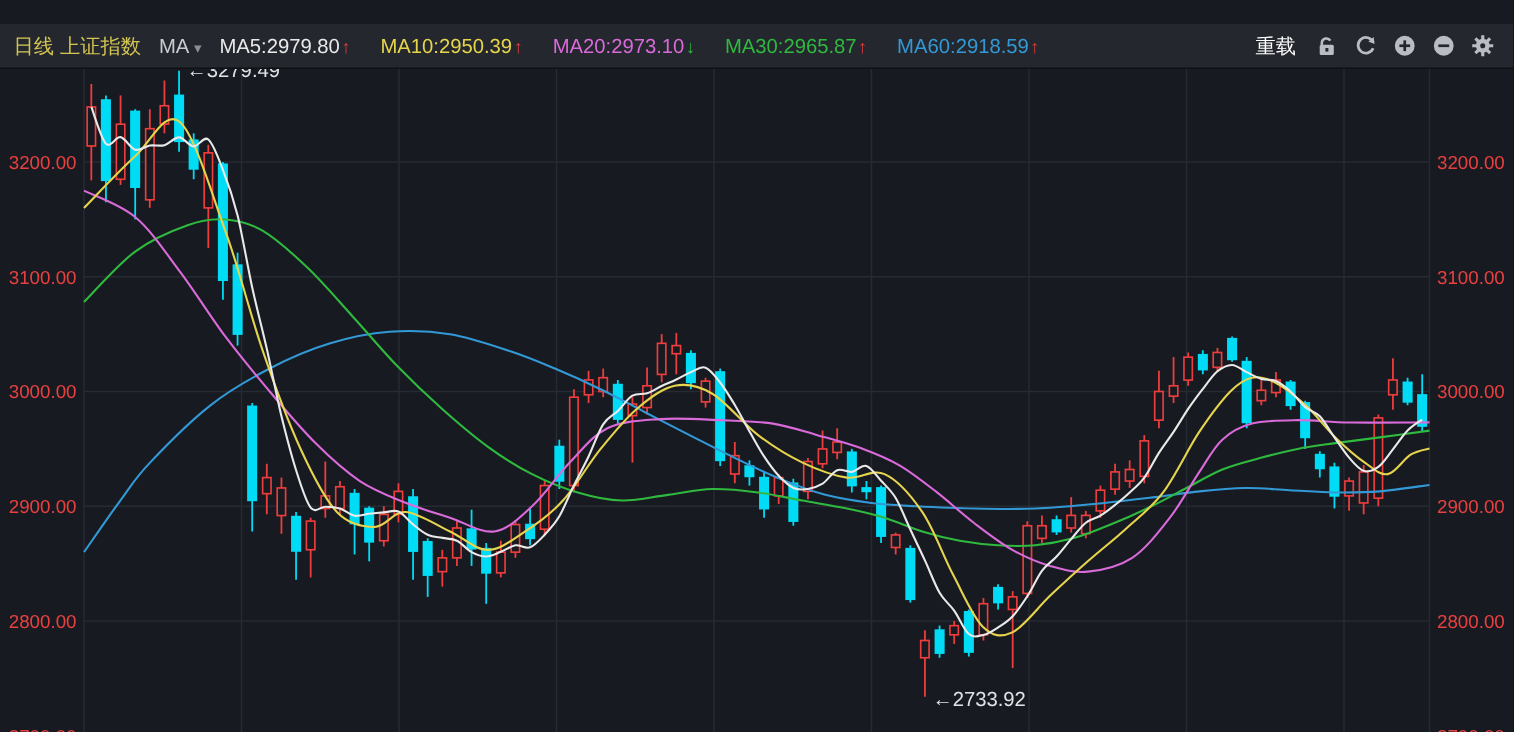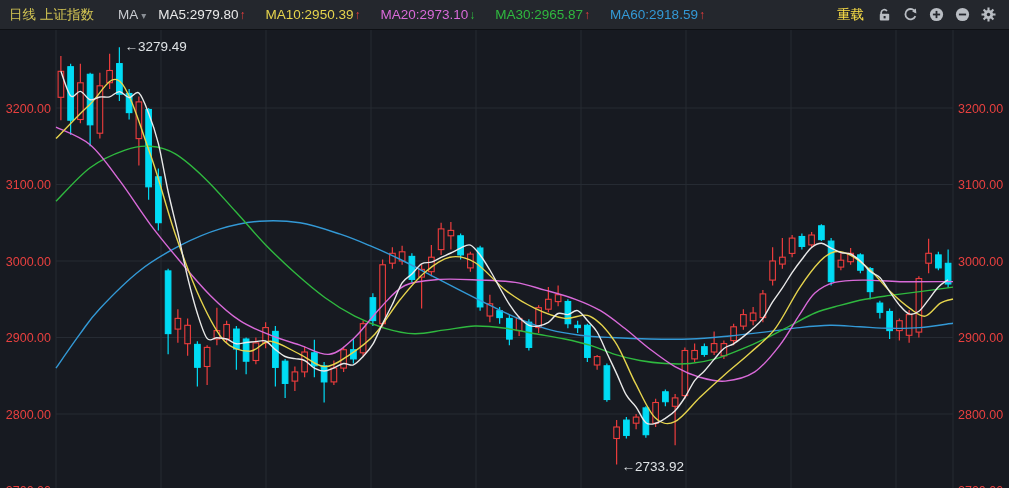--- a/index.html
+++ b/index.html
@@ -1,31 +1,31 @@
 <!DOCTYPE html>
 <html><head>
 <meta charset="utf-8">
 <style>
   html,body{margin:0;padding:0;background:#0d0f13;}
   .stage{position:relative;width:1009px;height:488px;background:#171a21;overflow:hidden;
          font-family:"Liberation Sans",sans-serif;}
-  .hdr{position:absolute;left:0;top:0;width:1009px;height:29px;background:#24272d;
+  .hdr{position:absolute;left:0;top:16px;width:1009px;height:29px;background:#24272d;
        border-bottom:1px solid #0e1014;display:flex;align-items:center;z-index:5;
        font-size:13.5px;white-space:nowrap;}
   .hdr .gold{color:#d3c553;}
   .hdr .item{margin-left:4px;}
   .hdr .first{margin-left:9px;}
-  .ma-dd{color:#c9ccd1;margin-left:24px;cursor:pointer;}
+  .ma-dd{color:#c9ccd1;margin-left:12px;cursor:pointer;}
   .ma-dd .tri{color:#8a8f96;font-size:10px;margin-left:3px;}
   .ind{margin-left:20px;}
   .ind .arr{margin-left:1px;font-size:12px;}
   .arr-up{color:#ee3d3d;}
   .arr-dn{color:#2fb93f;}
   .sp{flex:1;}
-  .reload{color:#fde047;margin-right:12px;cursor:pointer;}
+  .reload{color:#ffffff;margin-right:12px;cursor:pointer;}
   .hicon{width:17px;height:17px;margin-right:9px;cursor:pointer;display:inline-block;}
   .hicon:last-child{margin-right:12px;}
   svg text{font-family:"Liberation Sans",sans-serif;}
 </style>
 </head>
 <body>
 
 <div class="stage">
 
   <svg id="chart" width="1009" height="488" style="position:absolute;left:0;top:0;">

